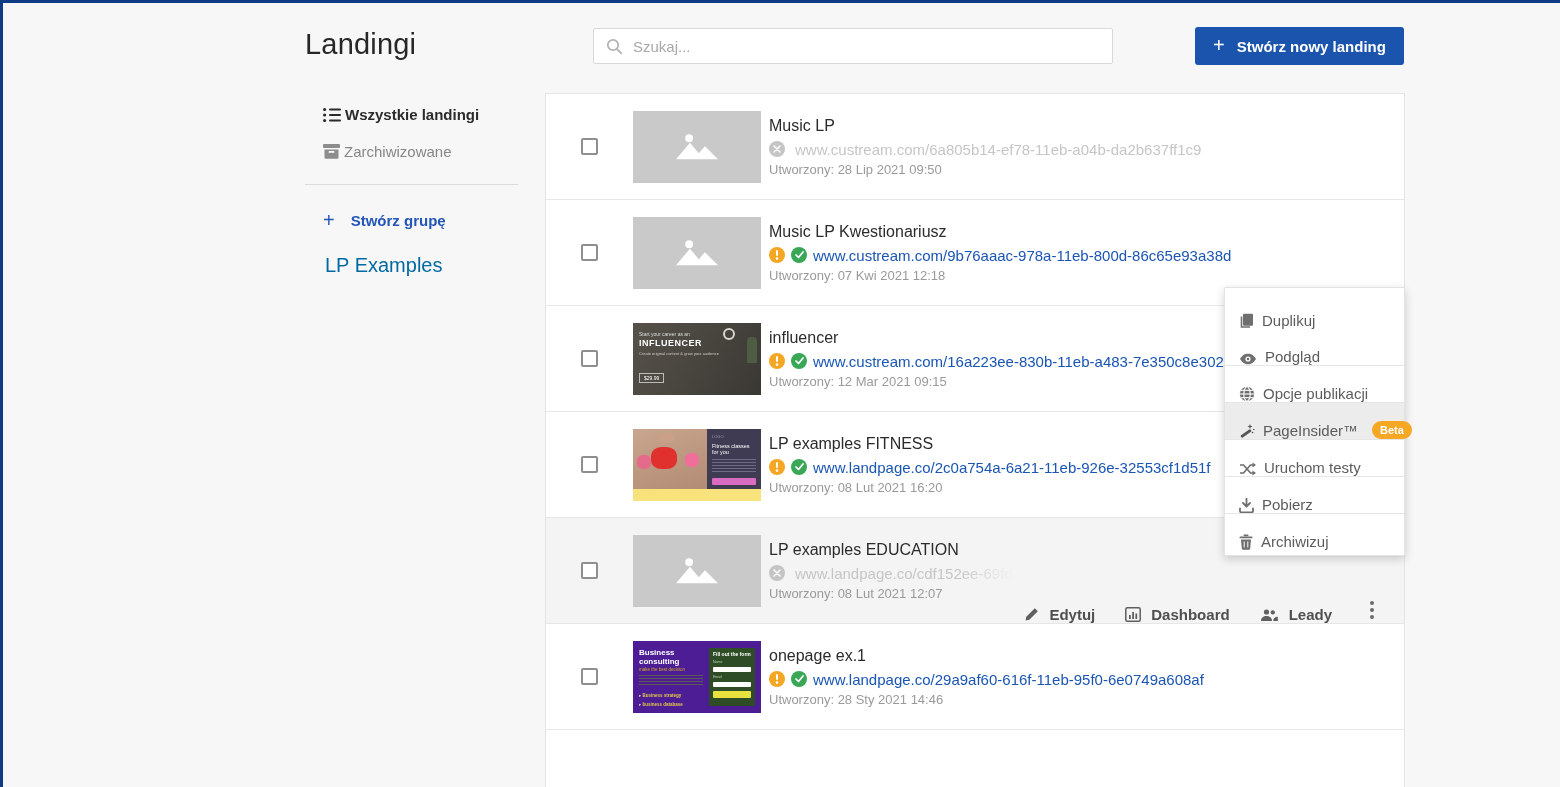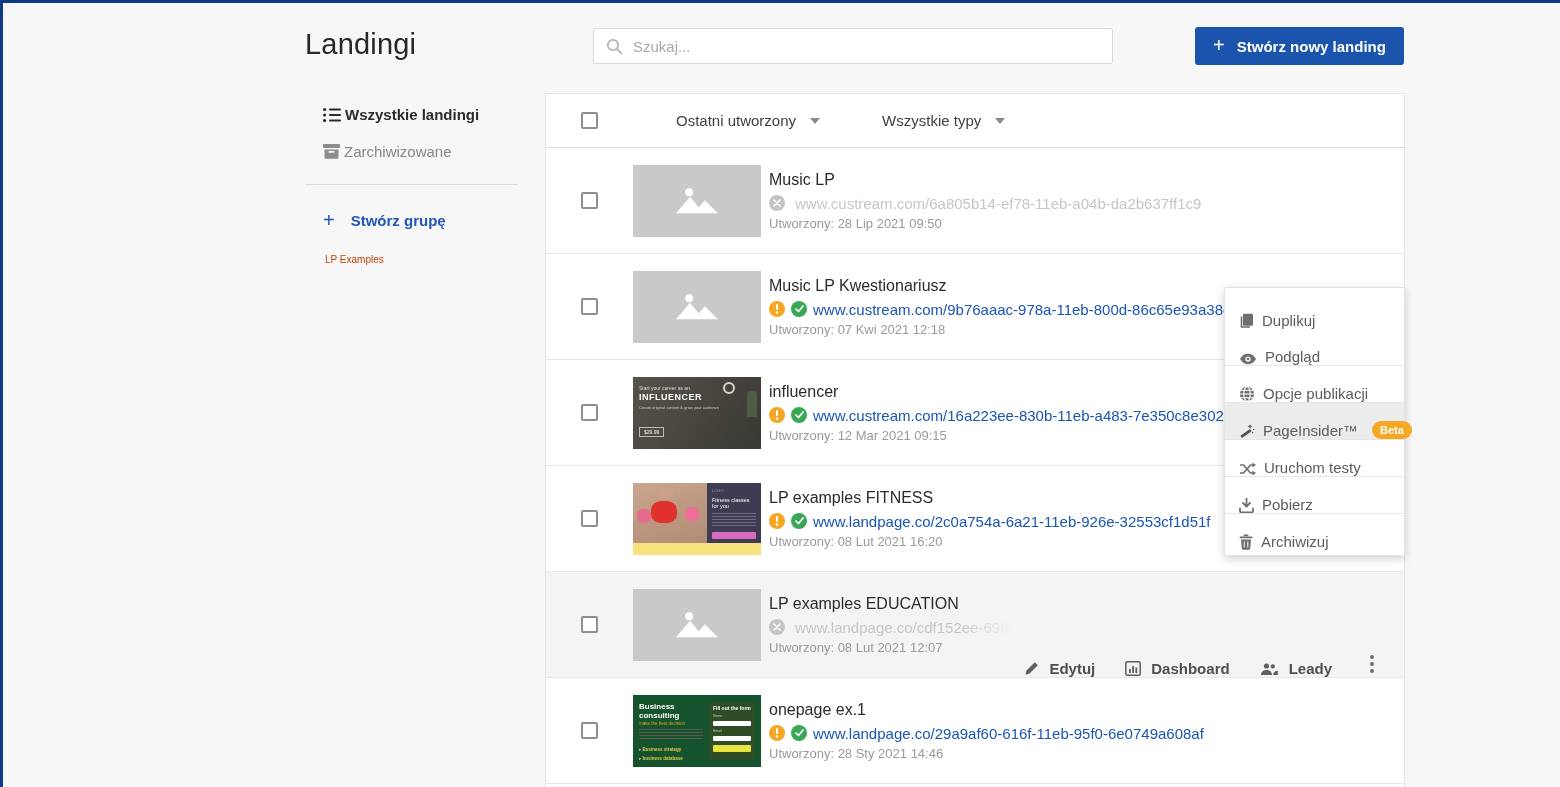--- a/index.html
+++ b/index.html
@@ -35,21 +35,21 @@
 
   
   .sidebar { position:absolute; left:305px; top:96px; width:213px; }
   .side-item { display:flex; align-items:center; gap:4px; padding:10px 0 10px 18px; font-size:15px; cursor:pointer; }
   .side-item.active { font-weight:700; color:#2b2b2b; }
   .side-item.muted { color:#878787; font-weight:400; }
   .side-item svg { flex:0 0 auto; }
   .side-divider { border:none; border-top:1px solid #dcdcdc; margin:14px 0 16px 0; }
   .create-group { display:flex; align-items:center; gap:16px; padding:8px 0 8px 18px; color:#2356b8; font-weight:700; font-size:15px; cursor:pointer; }
   .create-group .plus { font-size:20px; font-weight:400; }
-  .group-item { padding:14px 0 6px 20px; color:#c2410c; font-size:10px; cursor:pointer; }
+  .group-item { padding:14px 0 6px 20px; color:#0369a1; font-size:20px; cursor:pointer; }
 
   
   .table {
     position:absolute; left:545px; top:93px; width:860px; height:700px;
     background:#fff; border:1px solid #e4e4e4; border-bottom:none;
   }
   .table-header { height:54px; display:flex; align-items:center; border-bottom:1px solid #e0e0e0; }
   .checkbox {
     width:17px; height:17px; border:2px solid #8f8f8f; border-radius:2px; background:#fff; cursor:pointer; flex:0 0 auto;
   }
@@ -106,21 +106,21 @@
   .thumb.influencer .plant { position:absolute; top:14px; right:4px; width:10px; height:26px; background:#4e5c44; border-radius:4px 4px 0 0; }
   .thumb.fitness { display:flex; }
   .thumb.fitness .photo { width:78px; height:60px; background:linear-gradient(160deg,#c9a68f,#b28b74); position:relative; }
   .thumb.fitness .photo i { position:absolute; border-radius:40%; }
   .thumb.fitness .panel { flex:1; height:60px; background:#3e3b52; padding:5px 5px; }
   .thumb.fitness .logo { font-size:4px; color:#9a96ad; margin-bottom:4px; }
   .thumb.fitness .pt { font-size:5.5px; color:#fff; margin-bottom:4px; }
   .thumb.fitness .lines { height:14px; background:repeating-linear-gradient(#6f6b85 0 1px, transparent 1px 3px); margin-bottom:5px; }
   .thumb.fitness .pbtn { width:44px; height:7px; background:#d96cc0; border-radius:1px; }
   .thumb.fitness .ystrip { position:absolute; bottom:0; left:0; width:100%; height:12px; background:#f7e27b; }
-  .thumb.business { background:#14532d; padding:7px 6px; display:flex; gap:6px; }
+  .thumb.business { background:#4c1d95; padding:7px 6px; display:flex; gap:6px; }
   .thumb.business .bleft { flex:1; }
   .thumb.business .bt { font-size:8px; font-weight:700; color:#fff; }
   .thumb.business .bsub { font-size:4.5px; color:#d1a52a; margin:1px 0 3px; }
   .thumb.business .blines { height:12px; background:repeating-linear-gradient(#5d594d 0 1px, transparent 1px 3px); margin-bottom:4px; }
   .thumb.business .bullet { font-size:4.5px; color:#cfc9b4; line-height:2; }
   .thumb.business .bullet b { color:#e3c94a; }
   .thumb.business .bform { width:46px; background:#2e4d26; padding:3px 4px; }
   .thumb.business .ft { font-size:5px; font-weight:700; color:#fff; margin-bottom:3px; }
   .thumb.business .inp { height:5px; background:#fff; border-radius:1px; margin:3px 0; }
   .thumb.business .fl { font-size:3.5px; color:#bcd3b2; }
@@ -176,31 +176,20 @@
   <hr class="side-divider">
   <div class="create-group">
     <span class="plus">+</span>
     <span>Stwórz grupę</span>
   </div>
   <div class="group-item">LP Examples</div>
 </div>
 
 <div class="table">
 
-  <div class="table-header">
-    <div class="checkbox"></div>
-    <div class="filter sort">
-      <span>Ostatni utworzony</span>
-      <span class="chev"></span>
-    </div>
-    <div class="filter type">
-      <span>Wszystkie typy</span>
-      <span class="chev"></span>
-    </div>
-  </div>
 
   <div class="row">
     <div class="checkbox"></div>
     <div class="thumb placeholder">
       <svg width="56" height="32" viewBox="0 0 64 36">
           <circle cx="23" cy="8" r="4.5" fill="#fff"></circle>
           <path d="M8 32 L24 13 L34 25 L41 17 L56 32 Z" fill="#fff"></path>
         </svg>
     </div>
     <div class="row-info">

